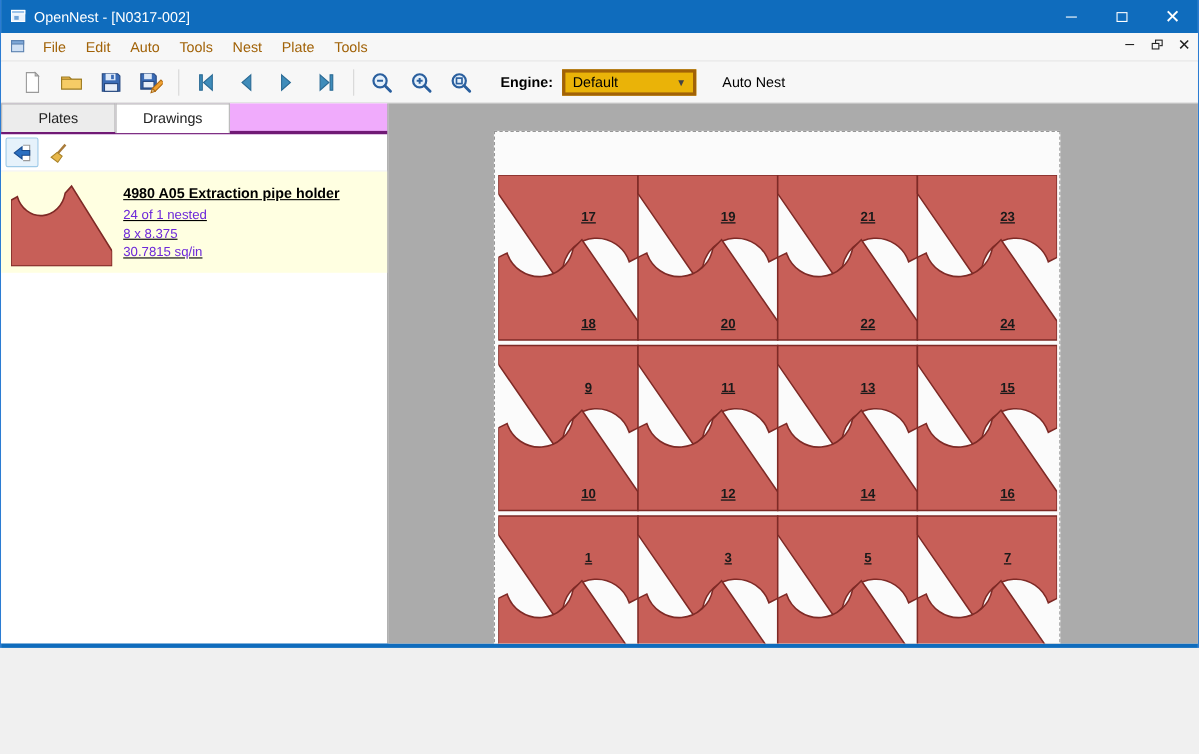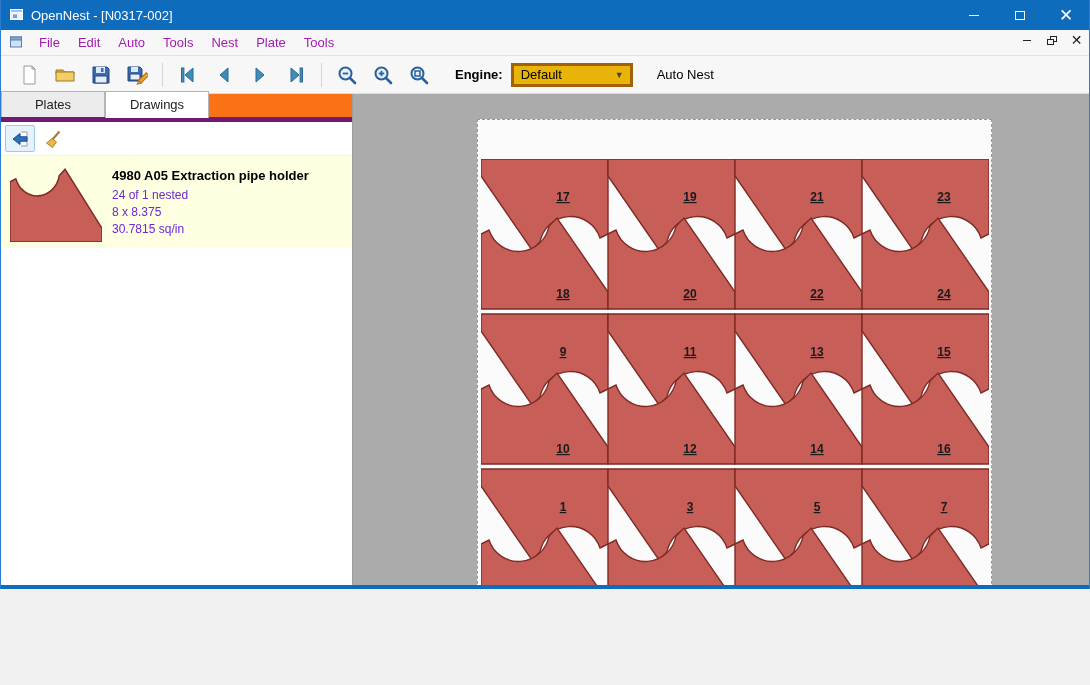--- a/index.html
+++ b/index.html
@@ -14,55 +14,55 @@
   .win-controls { margin-left:auto; display:flex; height:30px; }
   .wc { width:46px; height:30px; display:flex; align-items:center; justify-content:center; color:#fff; cursor:default; }
   .glyph-min { width:10px; height:1px; background:#fff; display:block; }
   .glyph-max { width:10px; height:9px; border:1px solid #fff; display:block; }
   .wc.close { font-size:17px; line-height:1; }
 
   
   .menubar { height:26px; background:#f7f7f7; display:flex; align-items:center; border-bottom:1px solid #e2e2e2; flex:0 0 auto; }
   .mdi-icon { margin:0 6px 0 8px; display:flex; }
   .menu-items { display:flex; height:100%; align-items:center; }
-  .menu-item { font-size:13px; color:#a21caf; padding:4px 9px; cursor:default; }
+  .menu-item { font-size:13px; color:#a16207; padding:4px 9px; cursor:default; }
   .mdi-controls { margin-left:auto; display:flex; align-items:flex-start; height:100%; }
   .mdi-c { width:25px; height:20px; display:flex; align-items:center; justify-content:center; color:#222; }
   .glyph-min-s { width:8px; height:1px; background:#222; display:block; }
   .restore-box { position:relative; width:10px; height:9px; display:block; }
   .restore-box .rb1 { position:absolute; right:0; top:0; width:7px; height:6px; border:1px solid #222; }
   .restore-box .rb2 { position:absolute; left:0; bottom:0; width:7px; height:6px; border:1px solid #222; background:#f7f7f7; }
   .mdi-c.close-s { font-size:14px; line-height:1; }
 
   
   .toolbar { height:38px; background:#f7f7f7; border-bottom:1px solid #dcdcdc; display:flex; align-items:center; padding-left:10px; flex:0 0 auto; }
   .tbtn { width:36px; height:30px; display:flex; align-items:center; justify-content:center; border:1px solid transparent; border-radius:2px; }
   .tsep { width:1px; height:24px; background:#d6d6d6; margin:0 7px; }
   .engine-label { font-size:13px; font-weight:bold; margin:0 8px 0 18px; }
   .combo { width:122px; height:24px; border:3px solid #a16207; background:#eab308; display:flex; align-items:center; font-size:13px; padding-left:7px; }
   .combo-arrow { margin-left:auto; padding:0 6px; font-size:9px; color:#444; }
   .autonest { font-size:13px; margin-left:16px; padding:5px 8px; }
 
   
   .content { flex:1 1 auto; display:flex; min-height:0; }
   .sidebar { width:352px; flex:0 0 auto; background:#fff; border-right:1px solid #9e9e9e; display:flex; flex-direction:column; }
-  .tabstrip { height:28px; background:#f97316; display:flex; align-items:flex-end; border-bottom:5px solid #701a75; flex:0 0 auto; }
+  .tabstrip { height:28px; background:#f0abfc; display:flex; align-items:center; border-bottom:3px solid #701a75; flex:0 0 auto; }
   .tab { font-size:13px; padding:5px 0; width:104px; text-align:center; background:#ececec; border:1px solid #b5b5b5; border-bottom:none; margin-right:0; color:#222; }
   .tab.active { background:#fff; margin-bottom:-1px; padding-bottom:6px; }
   .side-tools { height:34px; display:flex; align-items:center; gap:3px; padding:3px 4px; border-bottom:1px solid #efefef; flex:0 0 auto; }
   .sbtn { width:30px; height:27px; display:flex; align-items:center; justify-content:center; border:1px solid transparent; border-radius:2px; }
   .sbtn.first { background:#e6f2fb; border-color:#9ecae8; }
   .drawing-item { display:flex; padding:5px 7px; background:#ffffe1; align-items:flex-start; min-height:92px; }
   .thumb { margin:5px 10px 0 2px; flex:0 0 auto; }
-  .drawing-info { padding-top:7px; }
+  .drawing-info { padding-top:7px;text-decoration:underline; }
   .drawing-title { font-size:13px; font-weight:bold; color:#000; margin-bottom:4px; }
   .drawing-sub { font-size:12px; color:#6d28d9; line-height:17px; }
 
   .canvas { flex:1 1 auto; background:#ababab; position:relative; overflow:hidden; }
-  .plate { position:absolute; left:124px; top:25px; width:515px; height:510px; background:#fbfbfb; border:1px dashed #979797; }
+  .plate { position:absolute; left:96px; top:25px; width:515px; height:510px; background:#fbfbfb; border:1px dashed #979797; }
   .nest-svg { position:absolute; left:3px; top:39px; }
   .part-num { font:bold 12px "Liberation Sans", sans-serif; fill:#1a1a1a; text-anchor:middle; text-decoration:underline; }
 
   
   .statusbar { height:25px; background:#f0f0f0; border-top:1px solid #cfcfcf; display:flex; align-items:stretch; font-size:12px; color:#1a1a1a; flex:0 0 auto; }
   .sb-cell { display:flex; align-items:center; padding:0 10px; }
   .sb-mode { border-right:1px solid #cdcdcd; min-width:50px; }
   .sb-location { border-right:1px solid #cdcdcd; color:#909090; min-width:205px; }
   .sb-spacer { flex:1 1 auto; }
   .sb-r { border-left:1px solid #cdcdcd; }

